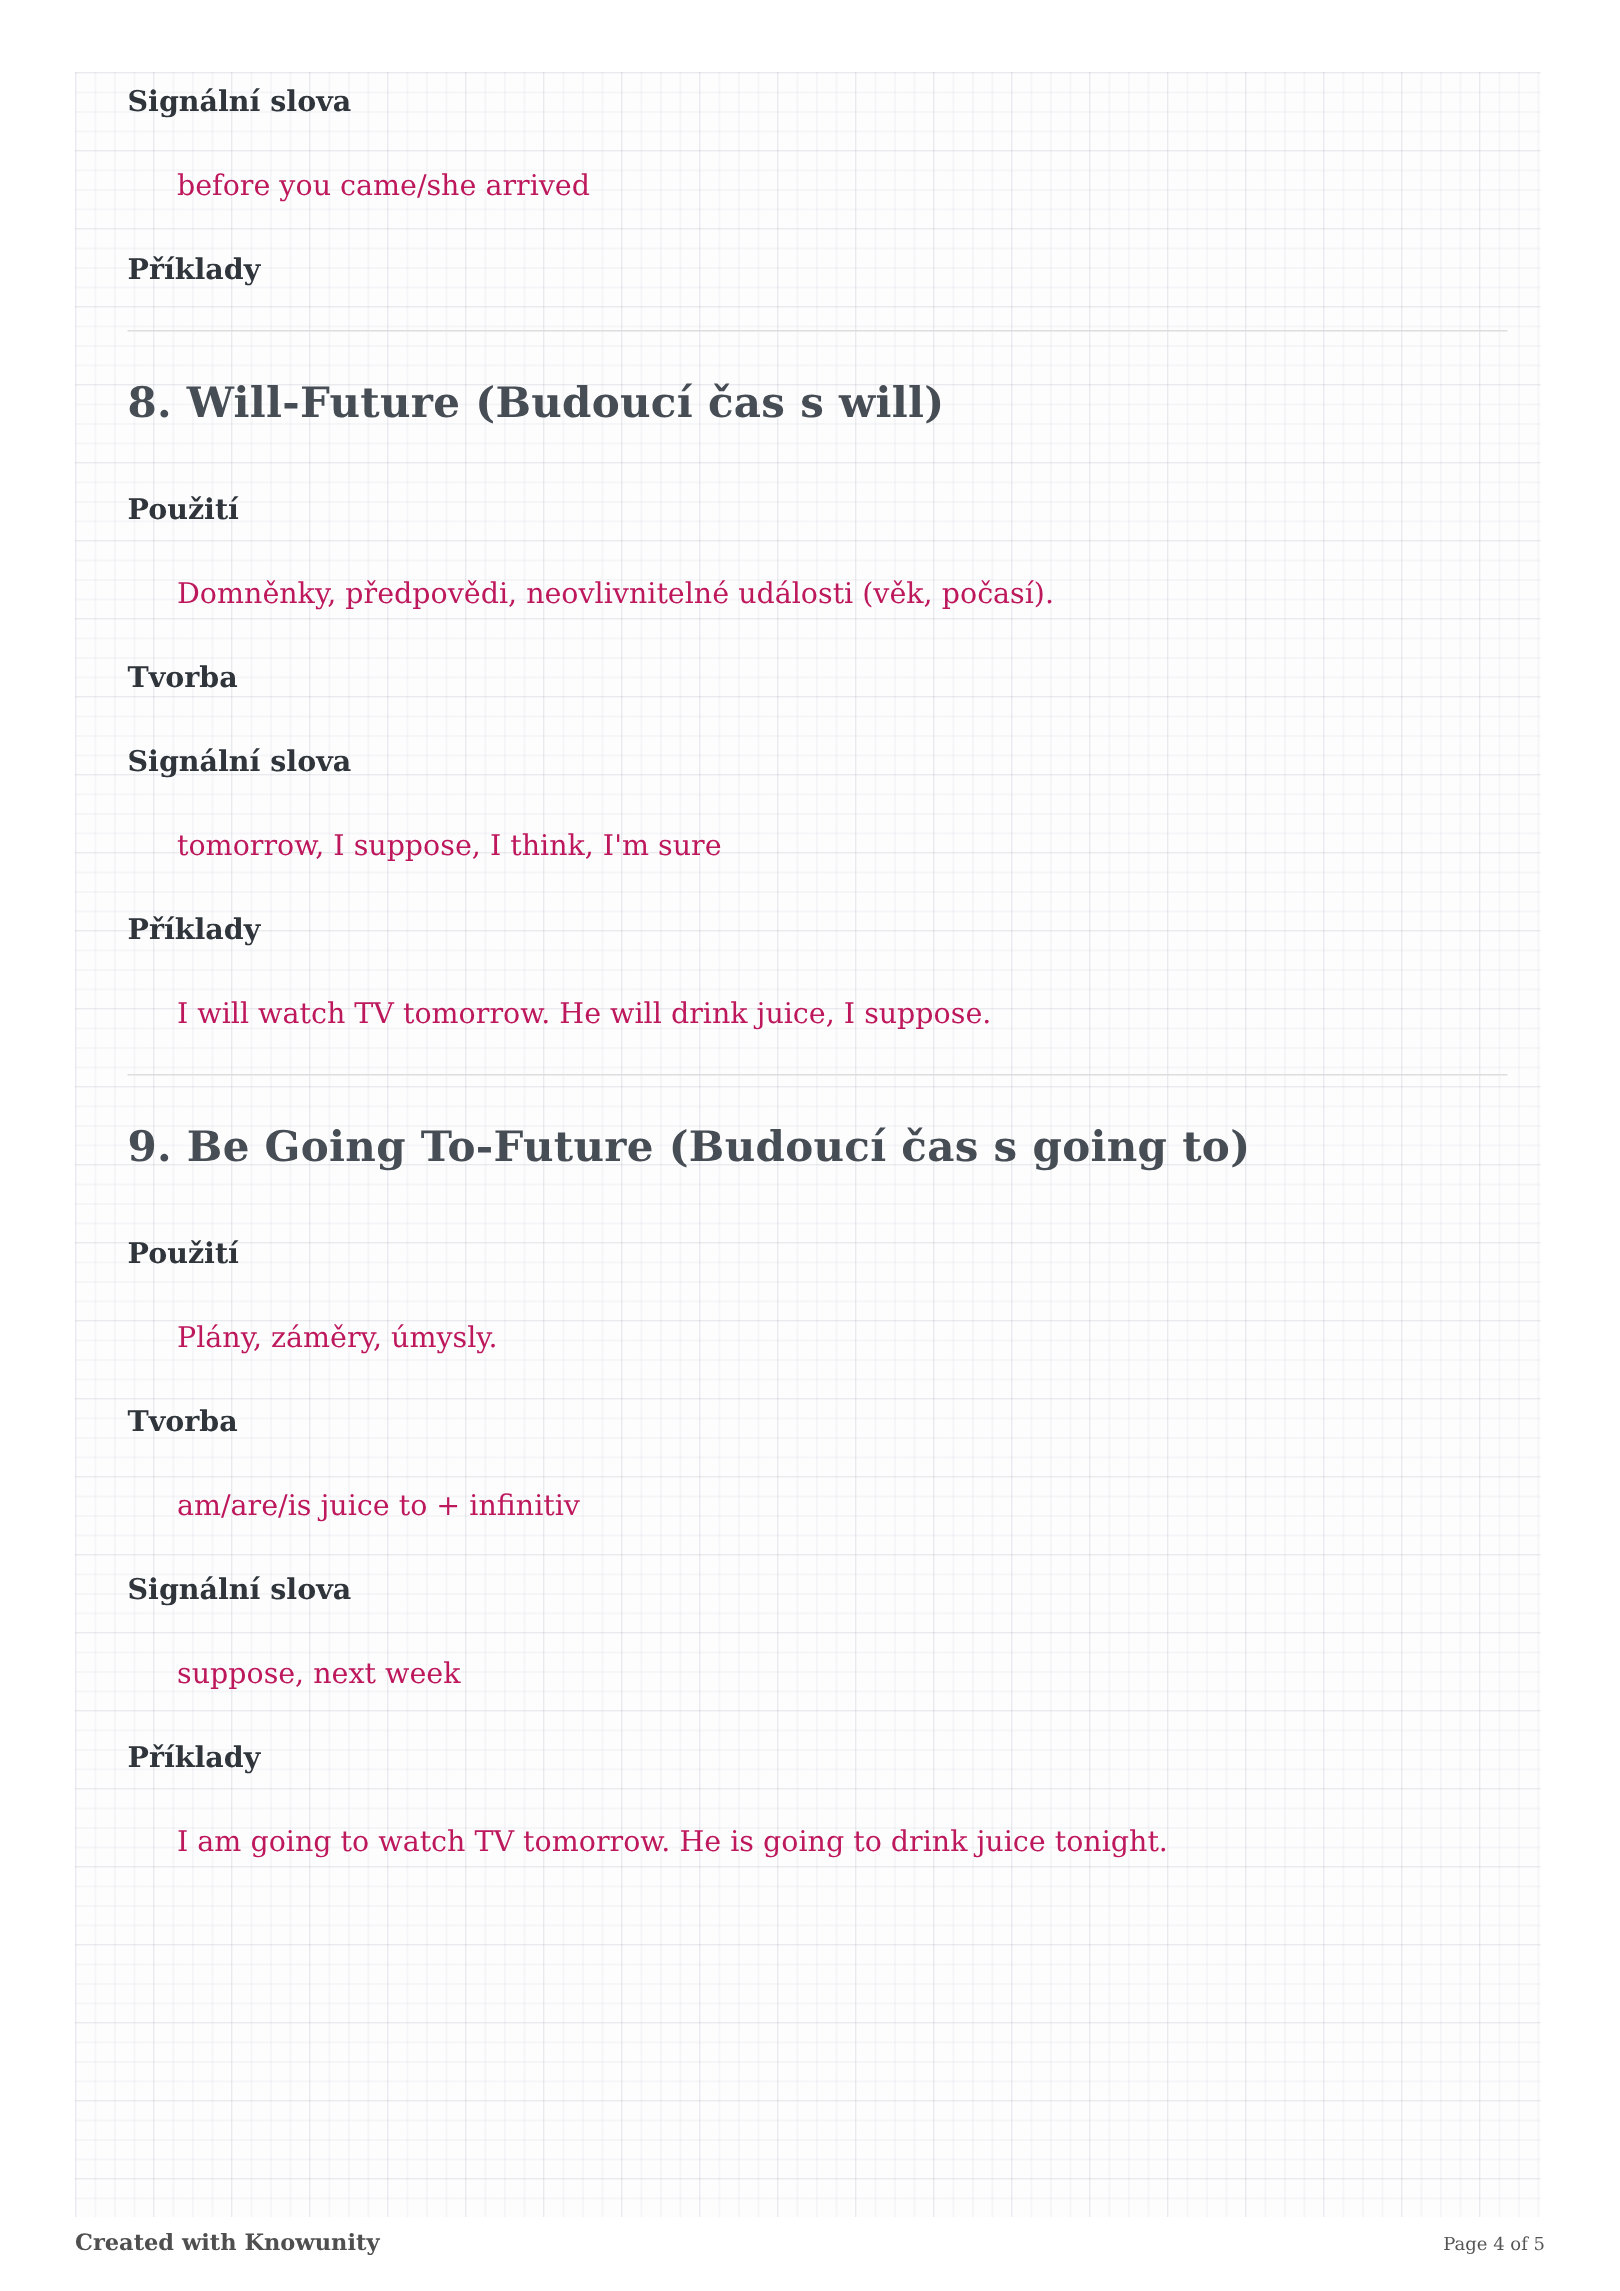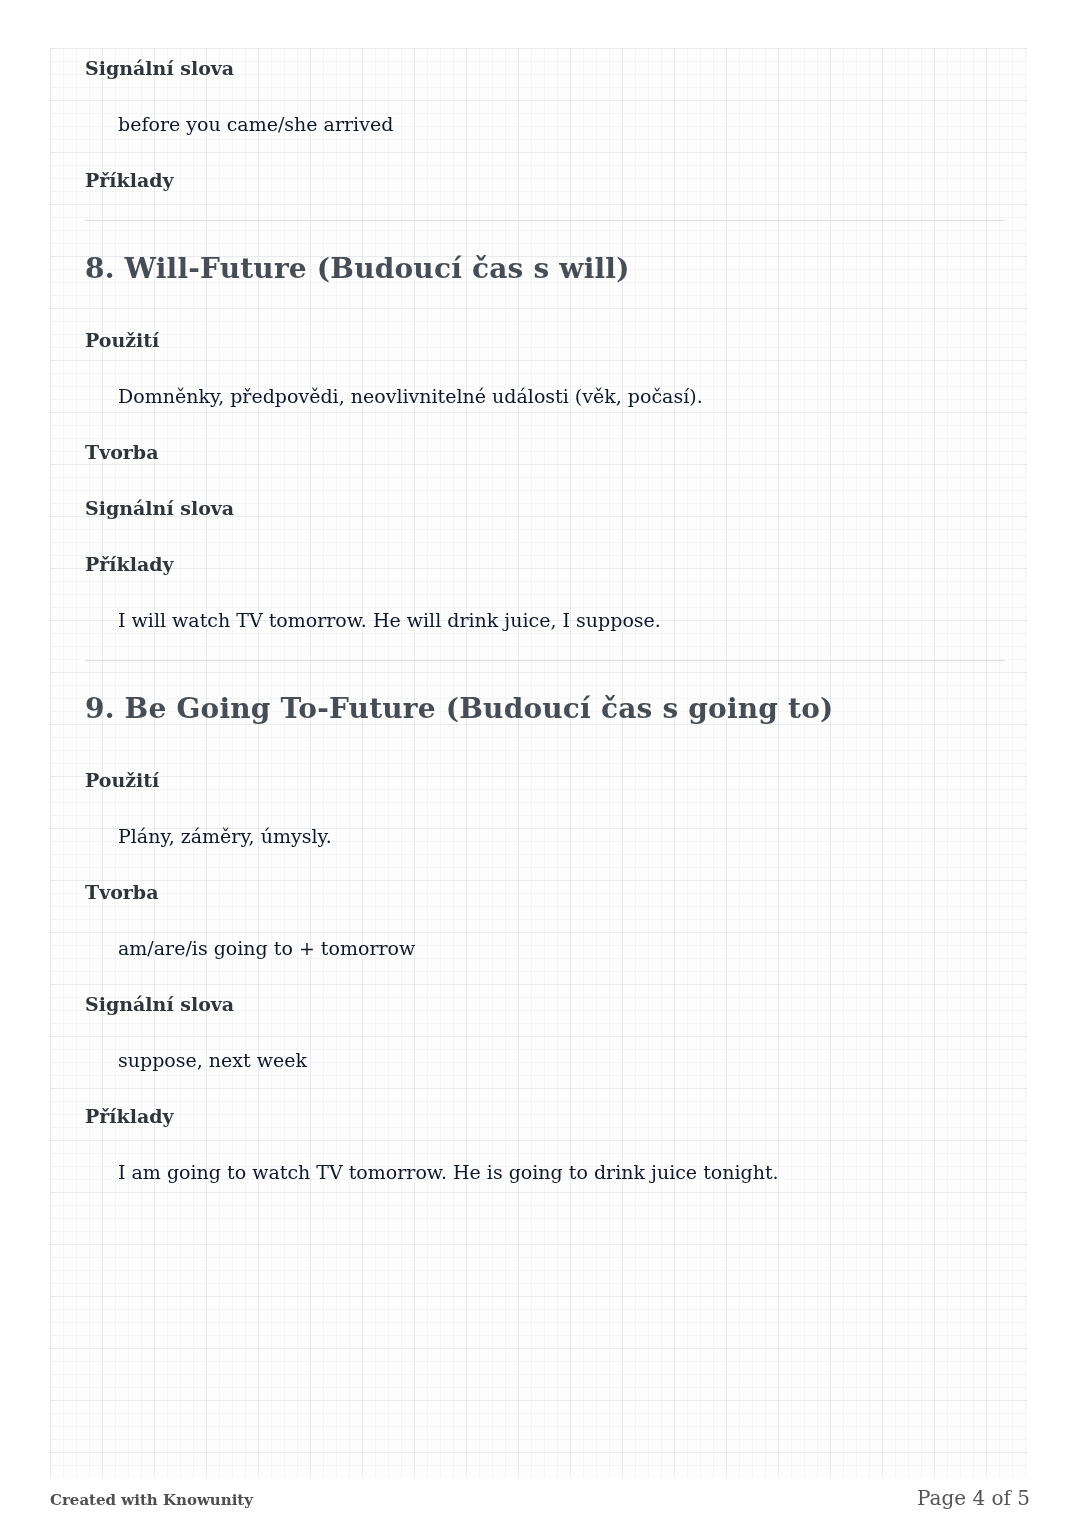--- a/index.html
+++ b/index.html
@@ -42,21 +42,21 @@
     margin: 0 0 32px 0;
     font-size: 19px;
     line-height: 24px;
   }
   .content p.label {
     font-weight: bold;
     color: #2f353b;
   }
   .content p.text {
     padding-left: 33px;
-    color: #0f172a;
+    color: #be185d;
   }
   .divider {
     border: none;
     border-top: 1px solid #dddddd;
     margin: -4px 0 0 0;
     height: 0;
   }
   .content h2 {
     margin: 27px 0 38px 0;
     font-size: 28px;
@@ -73,21 +73,21 @@
     display: flex;
     justify-content: space-between;
     align-items: baseline;
   }
   .footer-brand {
     font-size: 15px;
     font-weight: bold;
     color: #4f4f4f;
   }
   .footer-page {
-    font-size: 20px;
+    font-size: 12px;
     font-weight: normal;
     color: #555555;
   }
 </style>
 </head>
 <body>
 
 <div class="page">
   <div class="grid-paper"></div>
 
@@ -100,32 +100,33 @@
     </section>
 
     <hr class="divider">
 
     <section>
       <h2>8. Will-Future (Budoucí čas s will)</h2>
       <p class="label">Použití</p>
       <p class="text">Domněnky, předpovědi, neovlivnitelné události (věk, počasí).</p>
       <p class="label">Tvorba</p>
       <p class="label">Signální slova</p>
+      <p class="text">tomorrow, I suppose, I think, I'm sure</p>
       <p class="label">Příklady</p>
       <p class="text">I will watch TV tomorrow. He will drink juice, I suppose.</p>
     </section>
 
     <hr class="divider">
 
     <section>
       <h2>9. Be Going To-Future (Budoucí čas s going to)</h2>
       <p class="label">Použití</p>
       <p class="text">Plány, záměry, úmysly.</p>
       <p class="label">Tvorba</p>
-      <p class="text">am/are/is going to + tomorrow</p>
+      <p class="text">am/are/is juice to + infinitiv</p>
       <p class="label">Signální slova</p>
       <p class="text">suppose, next week</p>
       <p class="label">Příklady</p>
       <p class="text">I am going to watch TV tomorrow. He is going to drink juice tonight.</p>
     </section>
 
   </main>
 
   <footer class="page-footer">
     <span class="footer-brand">Created with Knowunity</span>

